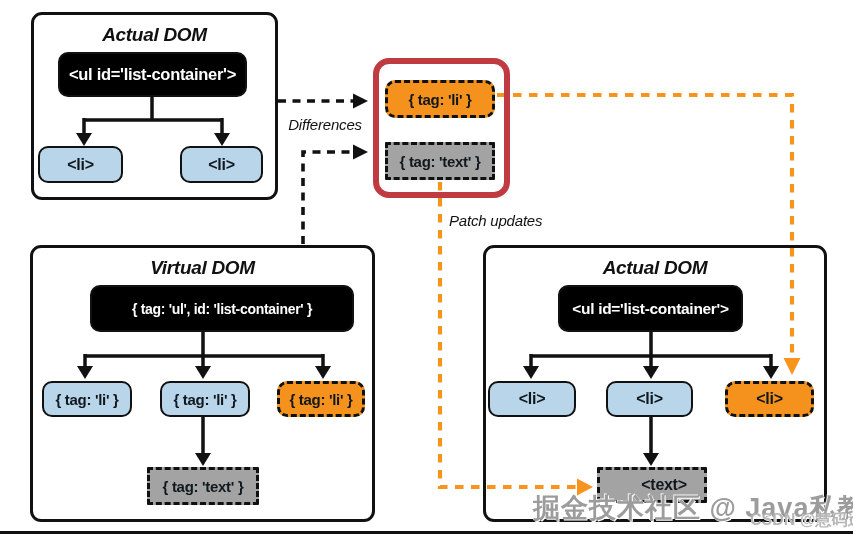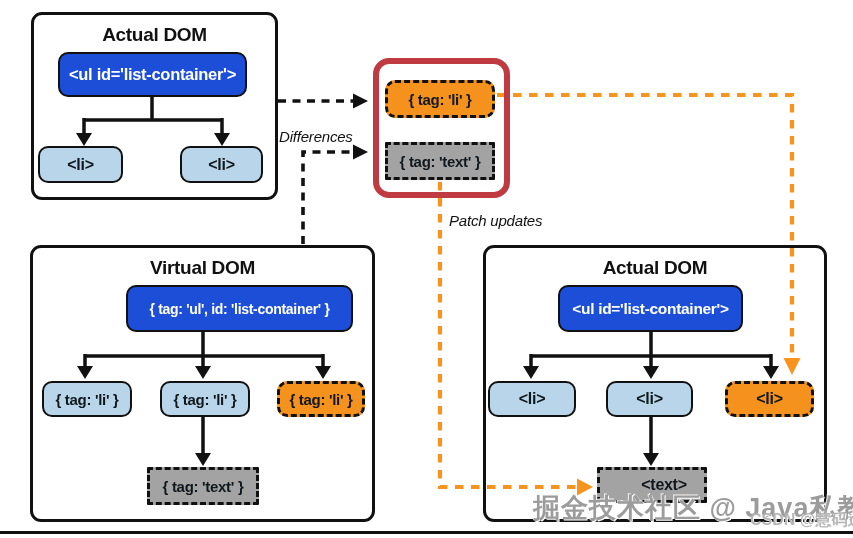--- a/index.html
+++ b/index.html
@@ -1,22 +1,22 @@
 <!DOCTYPE html>
 <html><head>
 <meta charset="utf-8">
 <style>
   html,body{margin:0;padding:0;background:#fff;}
   body{font-family:"Liberation Sans",sans-serif;}
   .stage{position:relative;width:853px;height:538px;background:#fff;overflow:hidden;}
   svg{position:absolute;left:0;top:0;}
   .panel{position:absolute;box-sizing:border-box;background:#fff;border:3px solid #111;border-radius:11px;}
-  .panel-title{position:absolute;left:0;right:0;top:9px;text-align:center;font-size:19px;font-weight:bold;color:#111;letter-spacing:-0.3px;}
+  .panel-title{position:absolute;left:0;right:0;top:9px;text-align:center;font-size:19px;font-weight:bold;color:#111;letter-spacing:-0.3px;font-style:italic;}
   .node{position:absolute;box-sizing:border-box;display:flex;align-items:center;justify-content:center;white-space:nowrap;font-weight:600;color:#10181d;line-height:1;letter-spacing:-0.3px;}
-  .blue{background:#1d4ed8;color:#fff;border:2.5px solid #111;border-radius:10px;}
+  .blue{background:#000000;color:#fff;border:2.5px solid #111;border-radius:10px;}
   .lblue{background:#b8d5e9;border:2.5px solid #111;border-radius:10px;}
   .orangeN{background:#f5921e;border:3px dashed #111;border-radius:10px;}
   .yellowN{background:#a3a3a3;border:3px dashed #111;border-radius:1px;}
   .redbox{position:absolute;left:373px;top:58px;width:137px;height:140px;box-sizing:border-box;background:transparent;border:6px solid #c03a41;border-radius:16px;}
   .flabel{position:absolute;font-style:italic;font-size:15px;font-weight:500;color:#111;letter-spacing:-0.2px;}
   .wm1{position:absolute;left:533px;top:490px;font-size:27px;font-weight:bold;color:rgba(148,148,148,0.92);text-shadow:1px 1px 0 #fff,-1px -1px 0 rgba(255,255,255,0.85);letter-spacing:1px;white-space:nowrap;}
   .wm2{position:absolute;left:702px;top:510px;font-size:16px;font-weight:bold;color:rgba(178,178,178,0.95);text-shadow:1px 1px 0 #fff;white-space:nowrap;margin-left:48px;}
   .bottomrule{position:absolute;left:0;top:531px;width:853px;height:2.5px;background:#111;}
 </style>
 </head>
@@ -84,24 +84,24 @@
   </svg>
 
   <div class="node blue" style="left:58px;top:52px;width:189px;height:45px;font-size:16.5px;">&lt;ul id='list-container'&gt;</div>
   <div class="node lblue" style="left:38px;top:146px;width:85px;height:37px;font-size:16px;">&lt;li&gt;</div>
   <div class="node lblue" style="left:180px;top:146px;width:83px;height:37px;font-size:16px;">&lt;li&gt;</div>
 
   <div class="redbox"></div>
   <div class="node orangeN" style="left:385px;top:80px;width:110px;height:38px;font-size:15px;">{ tag: 'li' }</div>
   <div class="node yellowN" style="left:385px;top:142px;width:110px;height:38px;font-size:15px;">{ tag: 'text' }</div>
 
-  <div class="flabel" style="left:279px;top:128px;width:92px;text-align:left;">Differences</div>
+  <div class="flabel" style="left:279px;top:116px;width:92px;text-align:center;">Differences</div>
   <div class="flabel" style="left:449px;top:212px;">Patch updates</div>
 
-  <div class="node blue" style="left:90px;top:285px;width:227px;height:47px;font-size:14px;margin-left:36px;">{ tag: 'ul', id: 'list-container' }</div>
+  <div class="node blue" style="left:90px;top:285px;width:264px;height:47px;font-size:14px;">{ tag: 'ul', id: 'list-container' }</div>
   <div class="node lblue" style="left:42px;top:381px;width:90px;height:36px;font-size:15px;">{ tag: 'li' }</div>
   <div class="node lblue" style="left:160px;top:381px;width:90px;height:36px;font-size:15px;">{ tag: 'li' }</div>
   <div class="node orangeN" style="left:277px;top:381px;width:88px;height:36px;font-size:15px;">{ tag: 'li' }</div>
   <div class="node yellowN" style="left:147px;top:467px;width:112px;height:38px;font-size:15px;">{ tag: 'text' }</div>
 
   <div class="node blue" style="left:558px;top:285px;width:185px;height:47px;font-size:15.5px;">&lt;ul id='list-container'&gt;</div>
   <div class="node lblue" style="left:488px;top:381px;width:88px;height:36px;font-size:16px;">&lt;li&gt;</div>
   <div class="node lblue" style="left:606px;top:381px;width:87px;height:36px;font-size:16px;">&lt;li&gt;</div>
   <div class="node orangeN" style="left:725px;top:381px;width:89px;height:36px;font-size:16px;">&lt;li&gt;</div>
   <div class="node yellowN" style="left:597px;top:467px;width:110px;height:36px;font-size:16px;padding-left:24px;">&lt;text&gt;</div>

